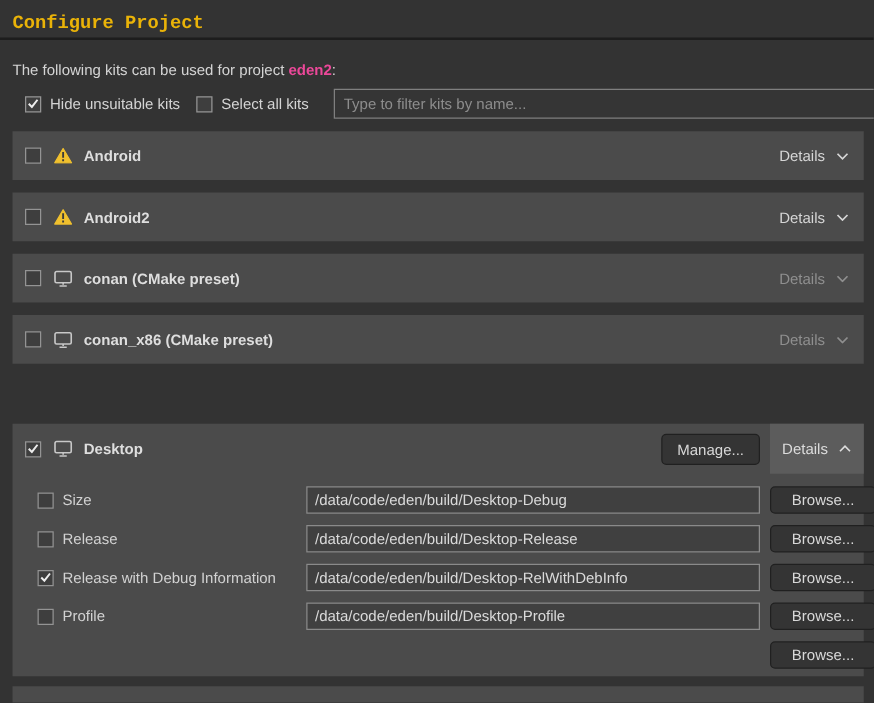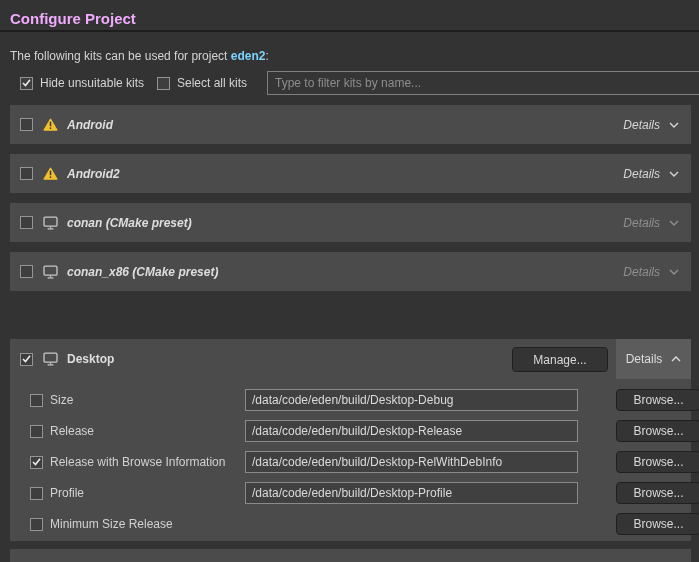--- a/index.html
+++ b/index.html
@@ -7,28 +7,28 @@
   body {
     position: relative;
     background: #333333;
     font-family: "Liberation Sans", sans-serif;
     font-size: 12px;
     color: #d4d4d4;
     -webkit-font-smoothing: antialiased;
   }
   .page-title {
     position: absolute; left: 10px; top: 10px;
-    font-size: 15px; font-weight: bold; color: #f0abfc;
+    font-size: 15px; font-weight: bold; color: #eab308; font-family: Liberation Mono, monospace;
   }
   .title-sep {
     position: absolute; left: 0; right: 0; top: 30px; height: 2px;
     background: #1d1d1d;
   }
   .subtitle { position: absolute; left: 10px; top: 49px; color: #d4d4d4; }
-  .subtitle b { color: #7dd3fc; }
+  .subtitle b { color: #ec4899; }
 
   .cb-group { position: absolute; top: 71px; height: 24px; display: flex; align-items: center; gap: 7px; }
   .cb {
     width: 13px; height: 13px; flex: 0 0 13px;
     background: #3e3e3e; border: 1px solid #949494;
     display: inline-flex; align-items: center; justify-content: center;
     cursor: default;
   }
   .filter-input {
     position: absolute; left: 267px; top: 71px; width: 511px; height: 24px;
@@ -36,55 +36,55 @@
     font-family: "Liberation Sans", sans-serif; font-size: 12px; padding: 0 7px;
     outline: none;
   }
   .filter-input::placeholder { color: #8d8d8d; }
 
   .kit-list { position: absolute; left: 10px; top: 105px; width: 681px; }
   .kit-row {
     position: relative; height: 39px; margin-bottom: 10px;
     background: #4b4b4b;
     display: flex; align-items: center;
-    padding: 0 12px 0 10px; gap: 9px; font-style: italic;
+    padding: 0 12px 0 10px; gap: 9px;
   }
   .kit-name { font-weight: bold; color: #dedede; }
   .details-btn {
     margin-left: auto; display: flex; align-items: center; gap: 9px;
     color: #d6d6d6; cursor: default;
   }
   .details-btn.disabled { color: #8f8f8f; }
   .icon-16 { display: inline-flex; width: 16px; justify-content: center; }
 
   .kit-panel {
     position: relative; height: 202px; margin-bottom: 8px;
     background: #4b4b4b;
   }
   .panel-header {
     position: relative; height: 40px;
     display: flex; align-items: center; padding-left: 10px; gap: 9px; margin-top: 48px;
   }
   .manage-btn {
-    position: absolute; right: 83px; top: 8px; width: 96px; height: 25px;
+    position: absolute; right: 83px; top: 8px; width: 79px; height: 25px;
     background: #343434; border: 1px solid #202020; border-radius: 4px;
     color: #d8d8d8; font-size: 12px;
     display: flex; align-items: center; justify-content: center; cursor: default;
   }
   .details-toggle {
     position: absolute; right: 0; top: 0; width: 75px; height: 40px;
     background: #5c5c5c; color: #dcdcdc;
     display: flex; align-items: center; justify-content: center; gap: 9px;
     cursor: default;
   }
   .cfg-row { position: absolute; left: 10px; right: 0; height: 22px; }
   .cfg-left { position: absolute; left: 10px; top: 0; height: 22px; display: flex; align-items: center; gap: 7px; }
   .cfg-label { color: #d2d2d2; }
   .path-field {
-    position: absolute; left: 225px; top: 0; width: 333px; height: 22px;
+    position: absolute; left: 225px; top: 0; width: 363px; height: 22px;
     background: #404040; border: 1px solid #8a8a8a; color: #dadada;
     display: flex; align-items: center; padding: 0 6px; white-space: pre;
     overflow: hidden; cursor: text;
   }
   .path-field.focused { border: 1px solid #5c84b0; }
   .caret { display: inline-block; width: 1px; height: 14px; background: #f2f2f2; }
   .browse-btn {
     position: absolute; left: 596px; top: 0; width: 85px; height: 22px;
     background: #343434; border: 1px solid #202020; border-radius: 4px;
     color: #d8d8d8; font-size: 12px;
@@ -219,38 +219,34 @@
         <div class="path-field"><span>/data/code/eden/build/Desktop-Release</span></div>
         <span class="browse-btn">Browse...</span>
       </div>
       <div class="cfg-row" style="top:112px">
         <span class="cfg-left">
           <span class="cb">
             <svg width="9" height="8" viewBox="0 0 9 8">
               <polyline points="1,4 3.5,6.5 8,0.8" fill="none" stroke="#ececec" stroke-width="1.6"></polyline>
             </svg>
           </span>
-          <span class="cfg-label">Release with Browse Information</span>
+          <span class="cfg-label">Release with Debug Information</span>
         </span>
         <div class="path-field"><span>/data/code/eden/build/Desktop-RelWithDebInfo</span></div>
         <span class="browse-btn">Browse...</span>
       </div>
       <div class="cfg-row" style="top:143px">
         <span class="cfg-left">
           <span class="cb"></span>
           <span class="cfg-label">Profile</span>
         </span>
         <div class="path-field"><span>/data/code/eden/build/Desktop-Profile</span></div>
         <span class="browse-btn">Browse...</span>
       </div>
       <div class="cfg-row" style="top:174px">
-        <span class="cfg-left">
-          <span class="cb"></span>
-          <span class="cfg-label">Minimum Size Release</span>
-        </span>
         <span class="browse-btn">Browse...</span>
       </div>
     </div>
     <div class="kit-row" style="margin-bottom: 6px;">
       <span class="cb"></span>
       <span class="icon-16">
         <svg width="15" height="14" viewBox="0 0 15 14">
           <rect x="1" y="1.2" width="13" height="9" rx="1.3" fill="none" stroke="#c8c8c8" stroke-width="1.3"></rect>
           <path d="M7.5 10.2 v1.6 M4.6 12.8 h5.8" fill="none" stroke="#c8c8c8" stroke-width="1.3"></path>
         </svg>

